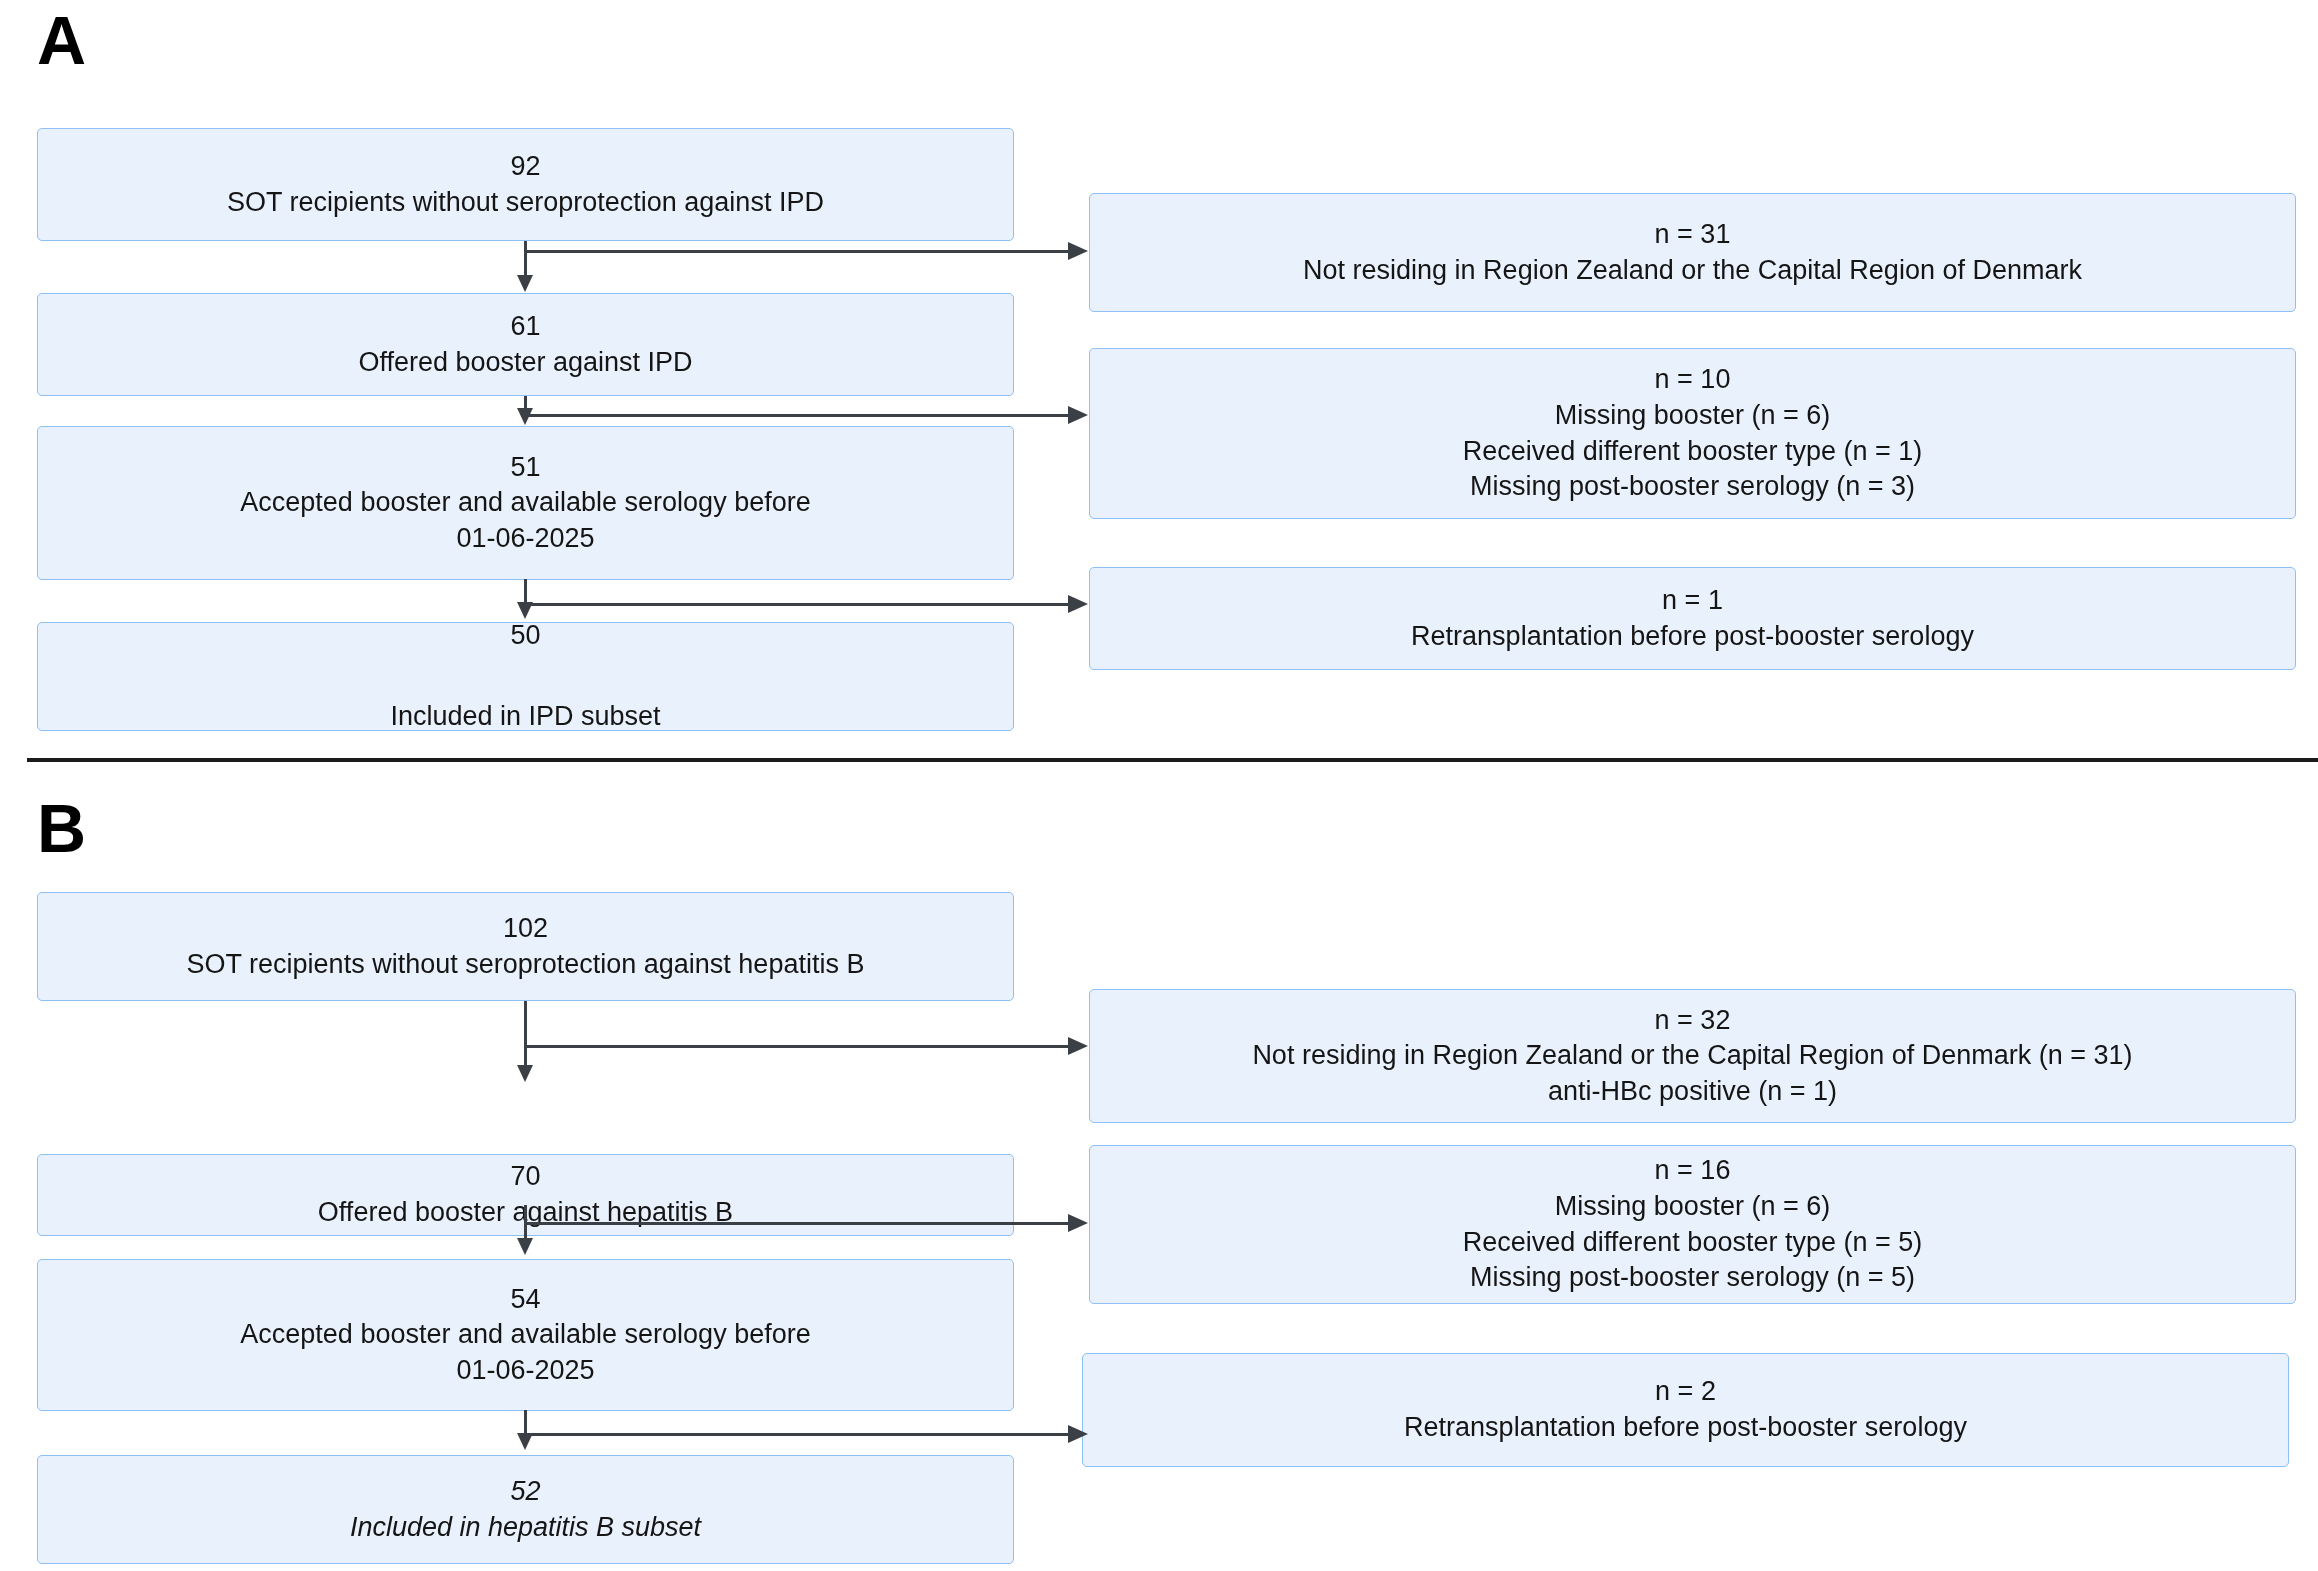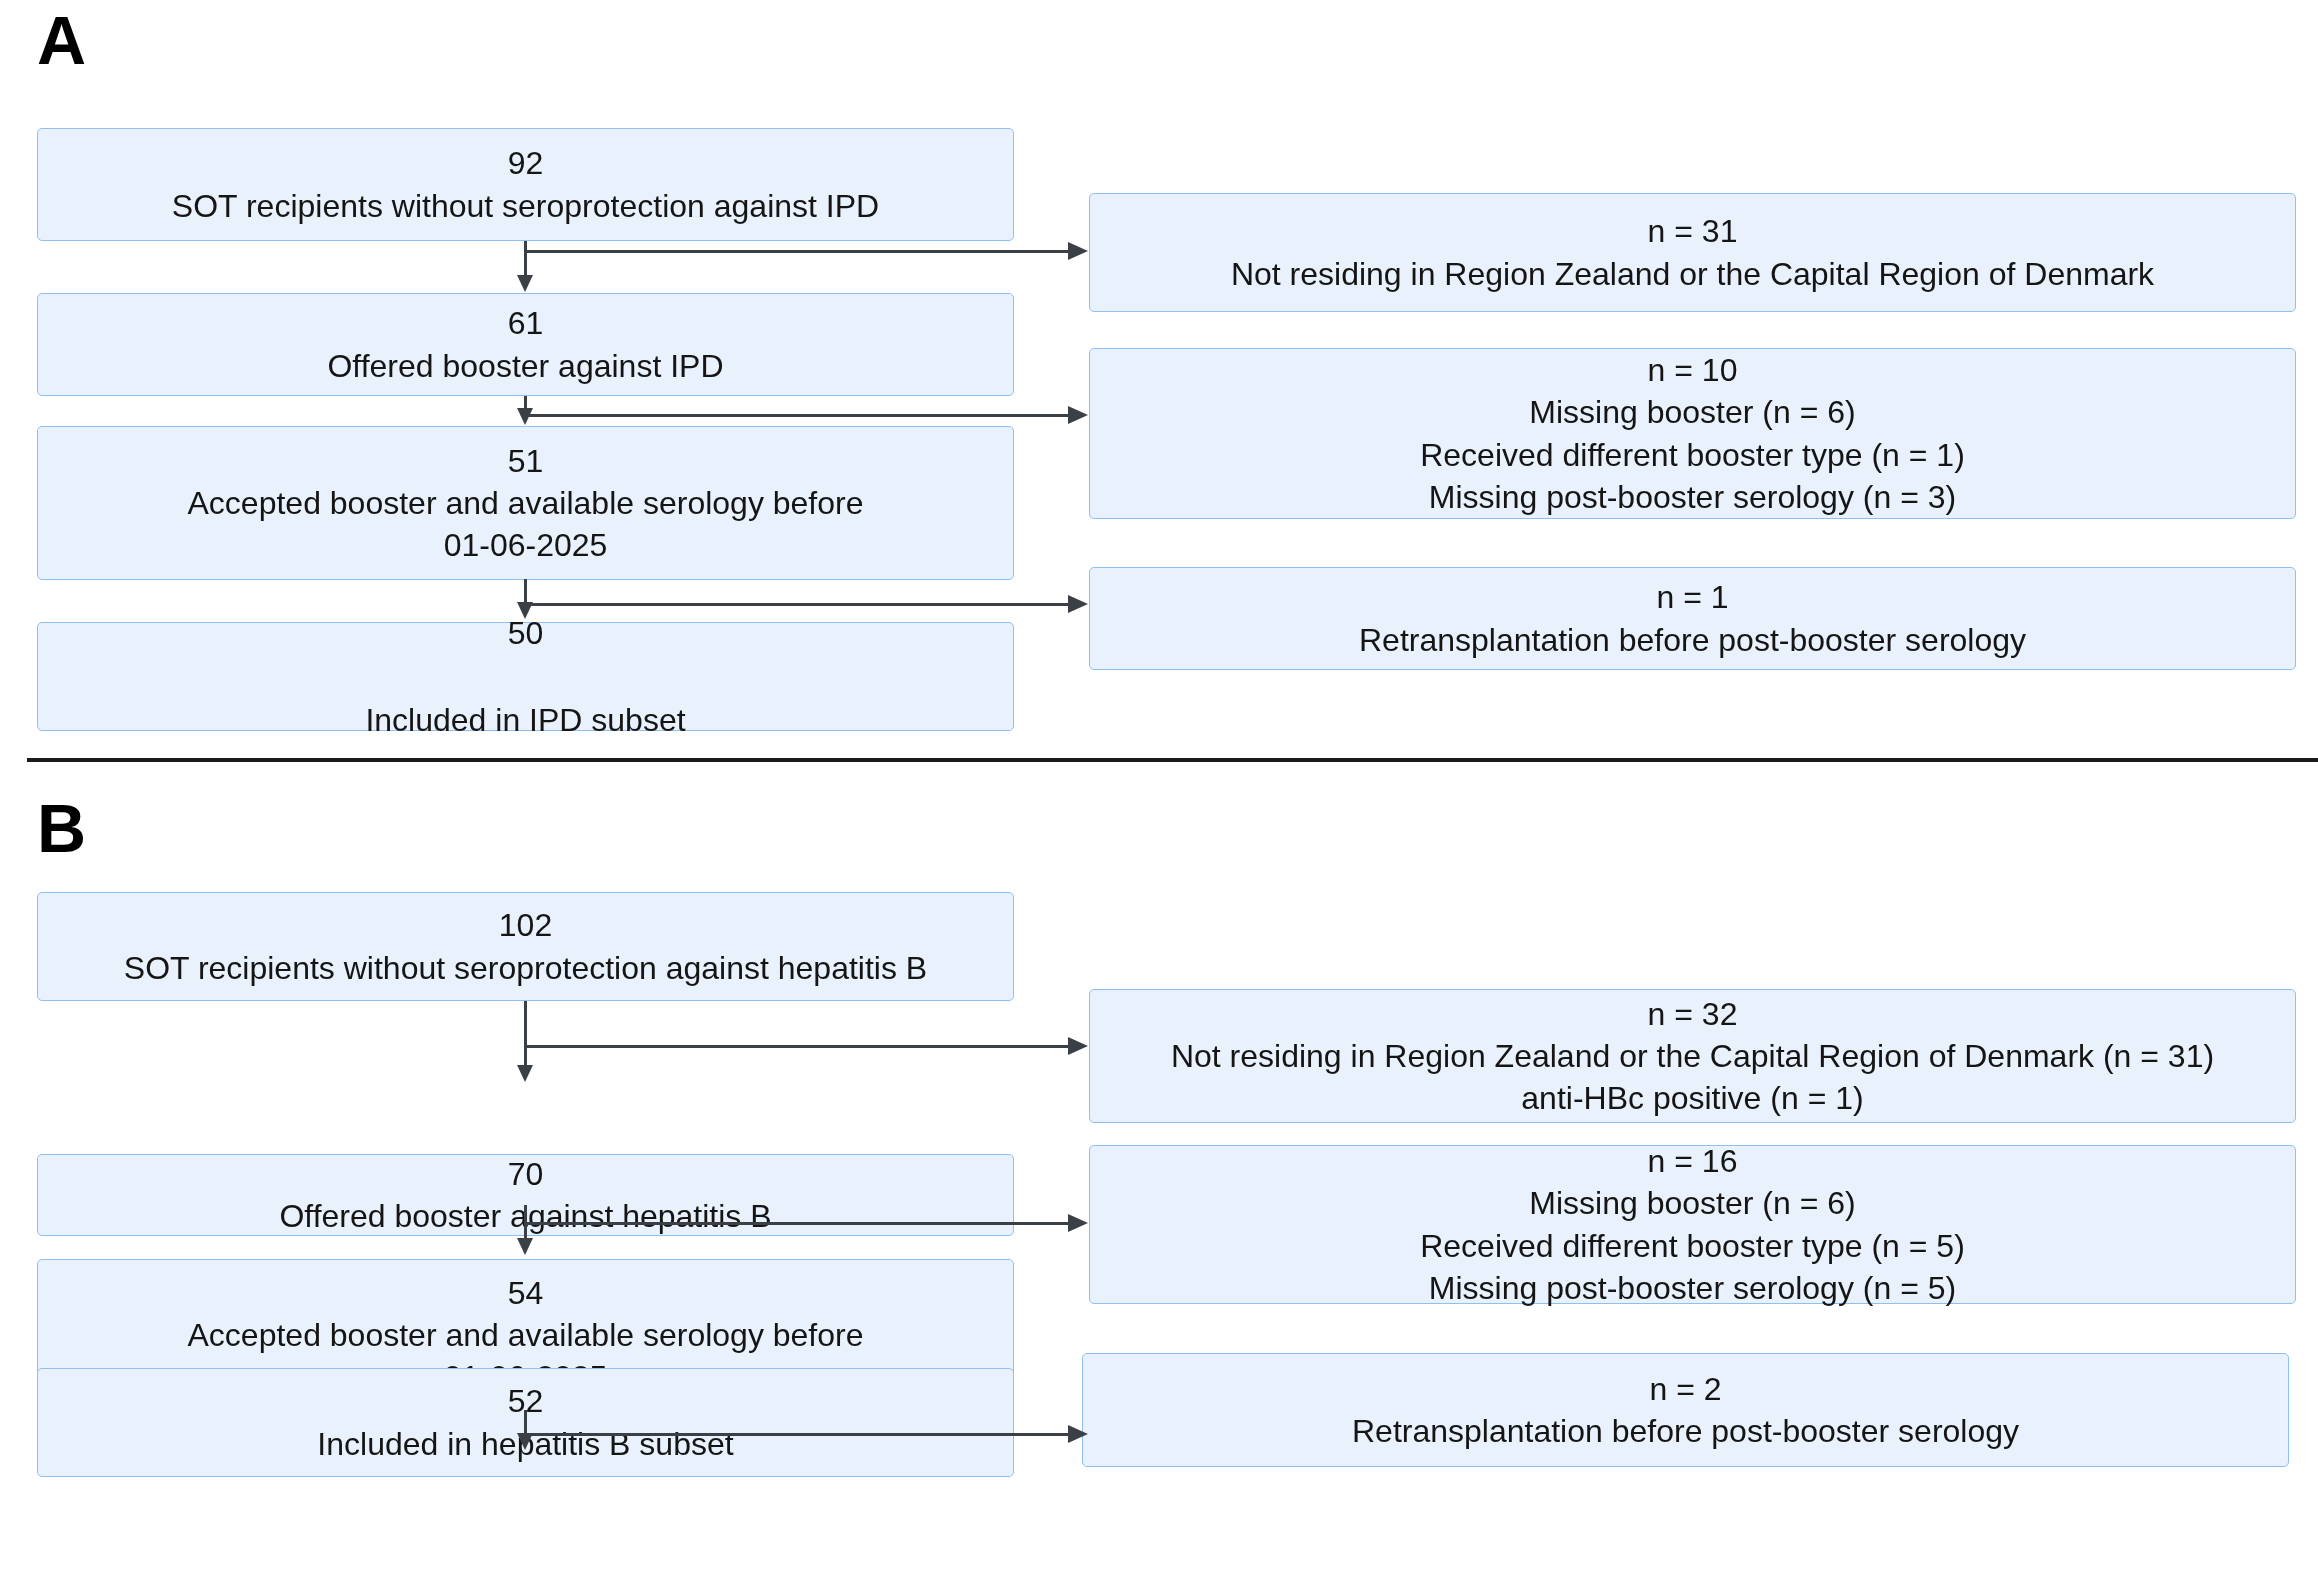--- a/index.html
+++ b/index.html
@@ -42,21 +42,21 @@
     border-radius: 5px;
     display: flex;
     flex-direction: column;
     align-items: center;
     justify-content: center;
     text-align: center;
     padding: 3.8px 11.4px;
   }
   .node .line {
     display: block;
-    font-size: 32px;
+    font-size: 27px;
     line-height: 1.32;
     color: #151515;
     white-space: nowrap;
   }
 
   
   .vline {
     position: absolute;
     width: 2.5px;
     background: #3a4046;
@@ -156,21 +156,21 @@
     <span class="line">70</span>
     <span class="line">Offered booster against hepatitis B</span>
   </div>
 
   <div class="node" style="left:37px; top:1259px; width:977px; height:152px;">
     <span class="line">54</span>
     <span class="line">Accepted booster and available serology before</span>
     <span class="line">01-06-2025</span>
   </div>
 
-  <div class="node" style="left:37px; top:1368px; width:977px; height:109px;">
+  <div class="node" style="left:37px; top:1455px; width:977px; height:109px;font-style:italic;">
     <span class="line">52</span>
     <span class="line">Included in hepatitis B subset</span>
   </div>
 
   <div class="node" style="left:1089px; top:961px; width:1207px; height:134px;margin-top:28px;">
     <span class="line">n = 32</span>
     <span class="line">Not residing in Region Zealand or the Capital Region of Denmark (n = 31)</span>
     <span class="line">anti-HBc positive (n = 1)</span>
   </div>
 

